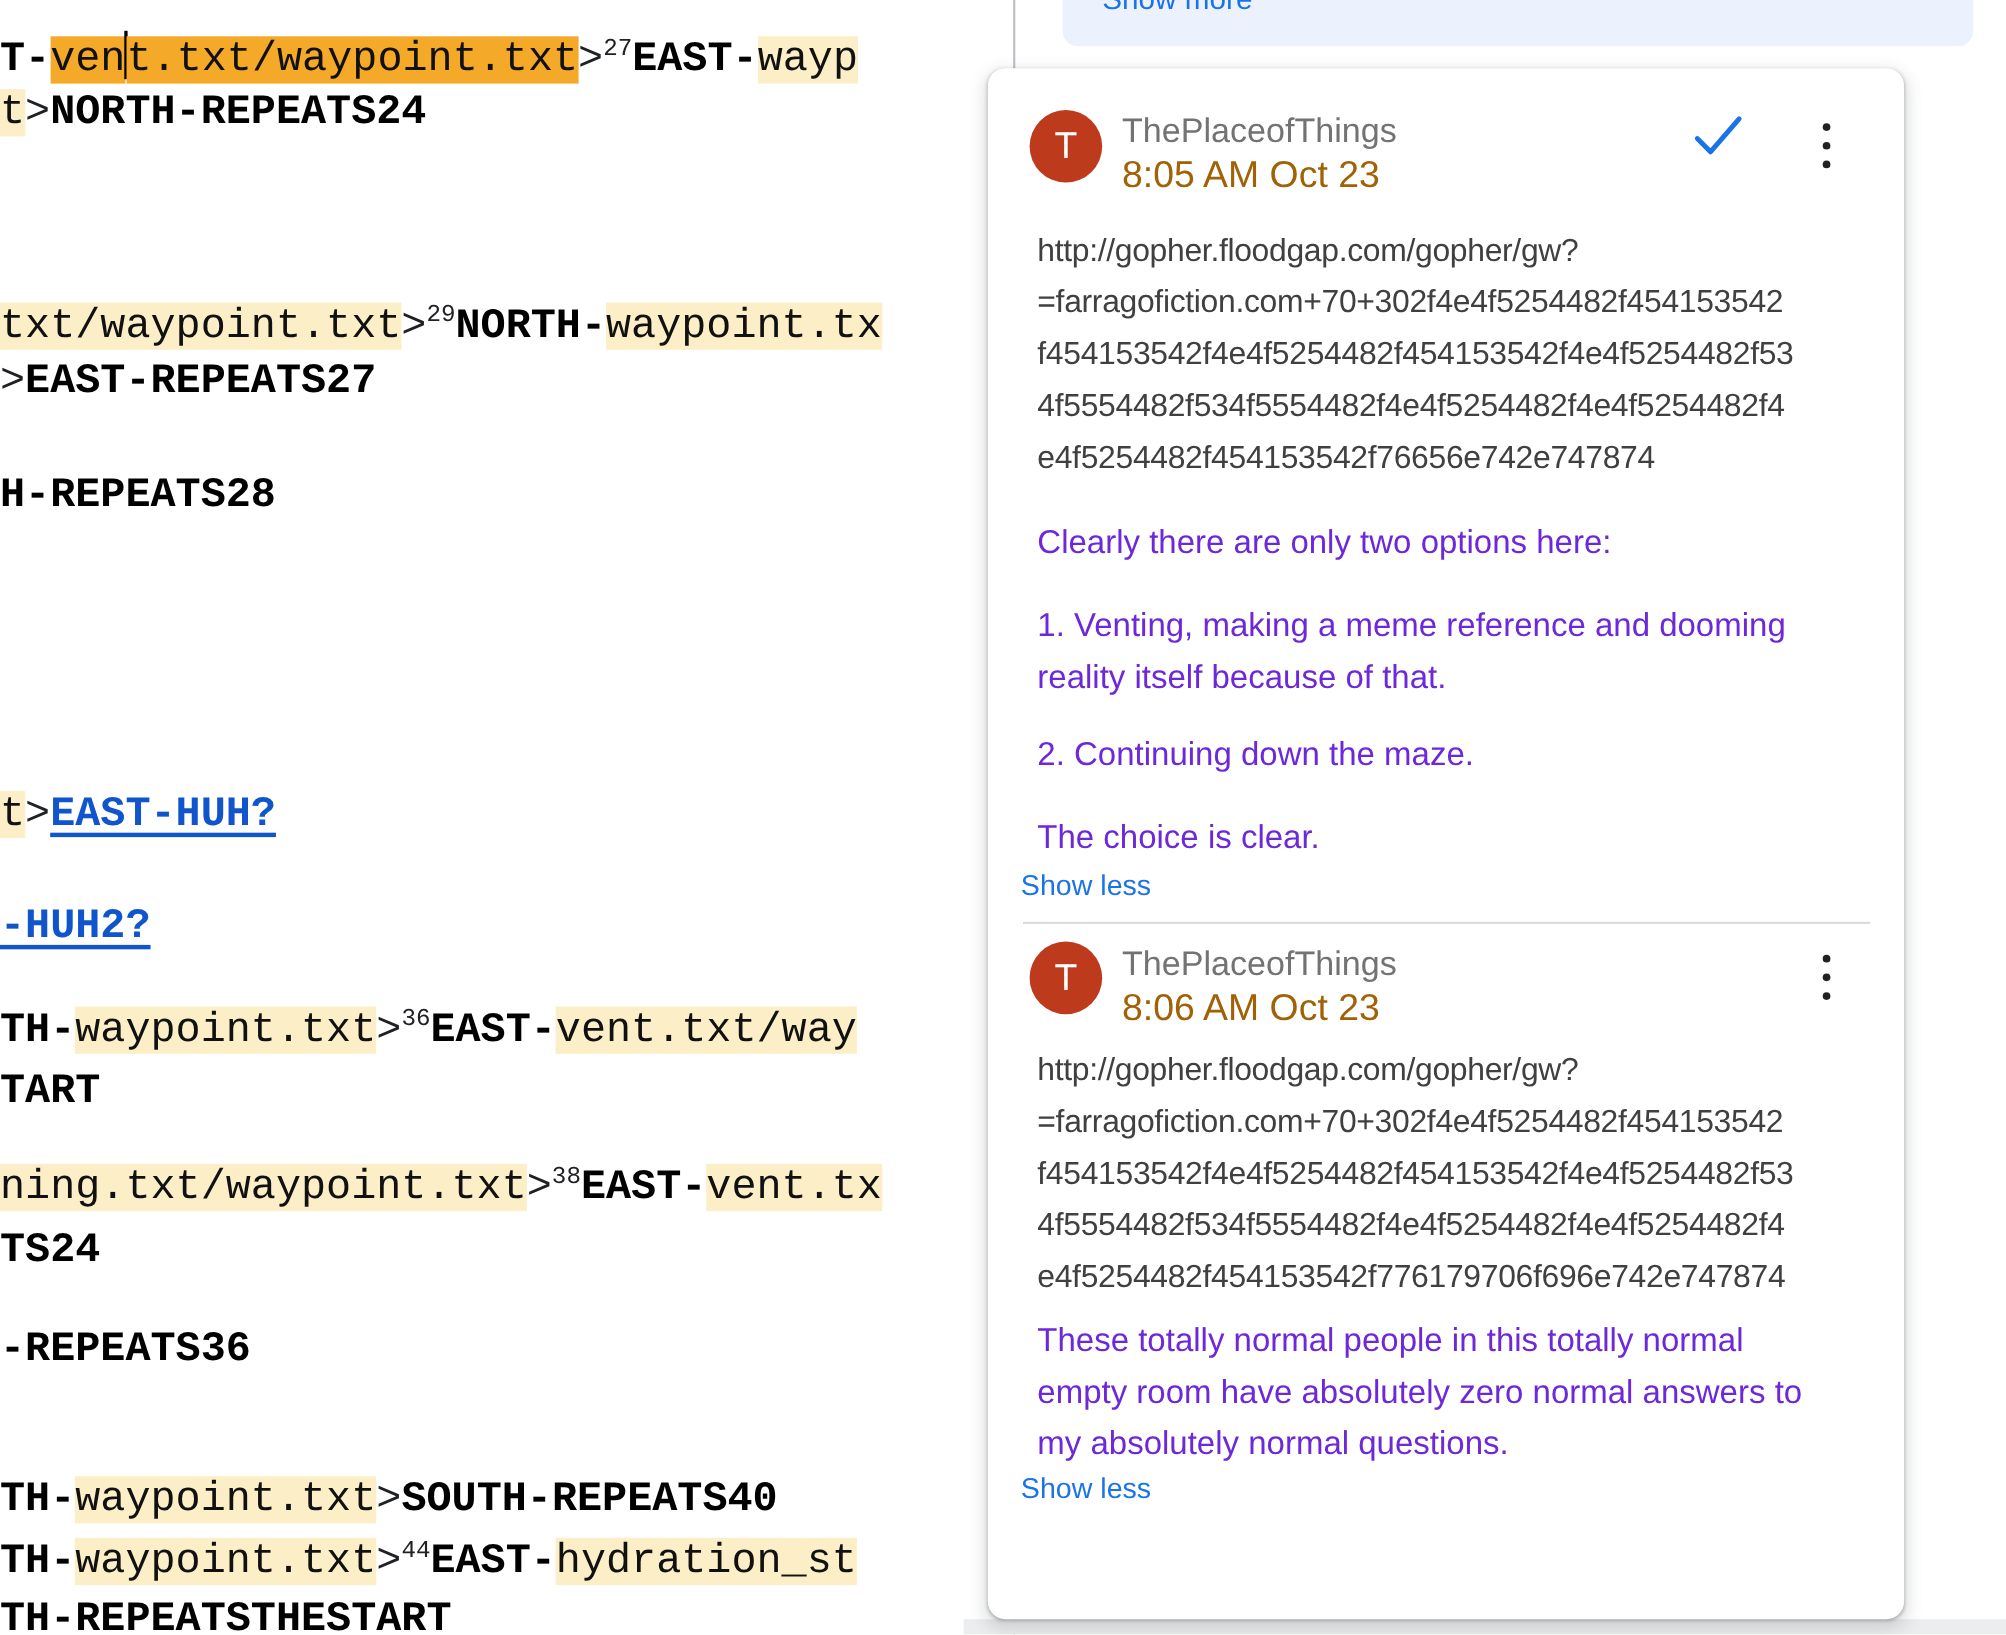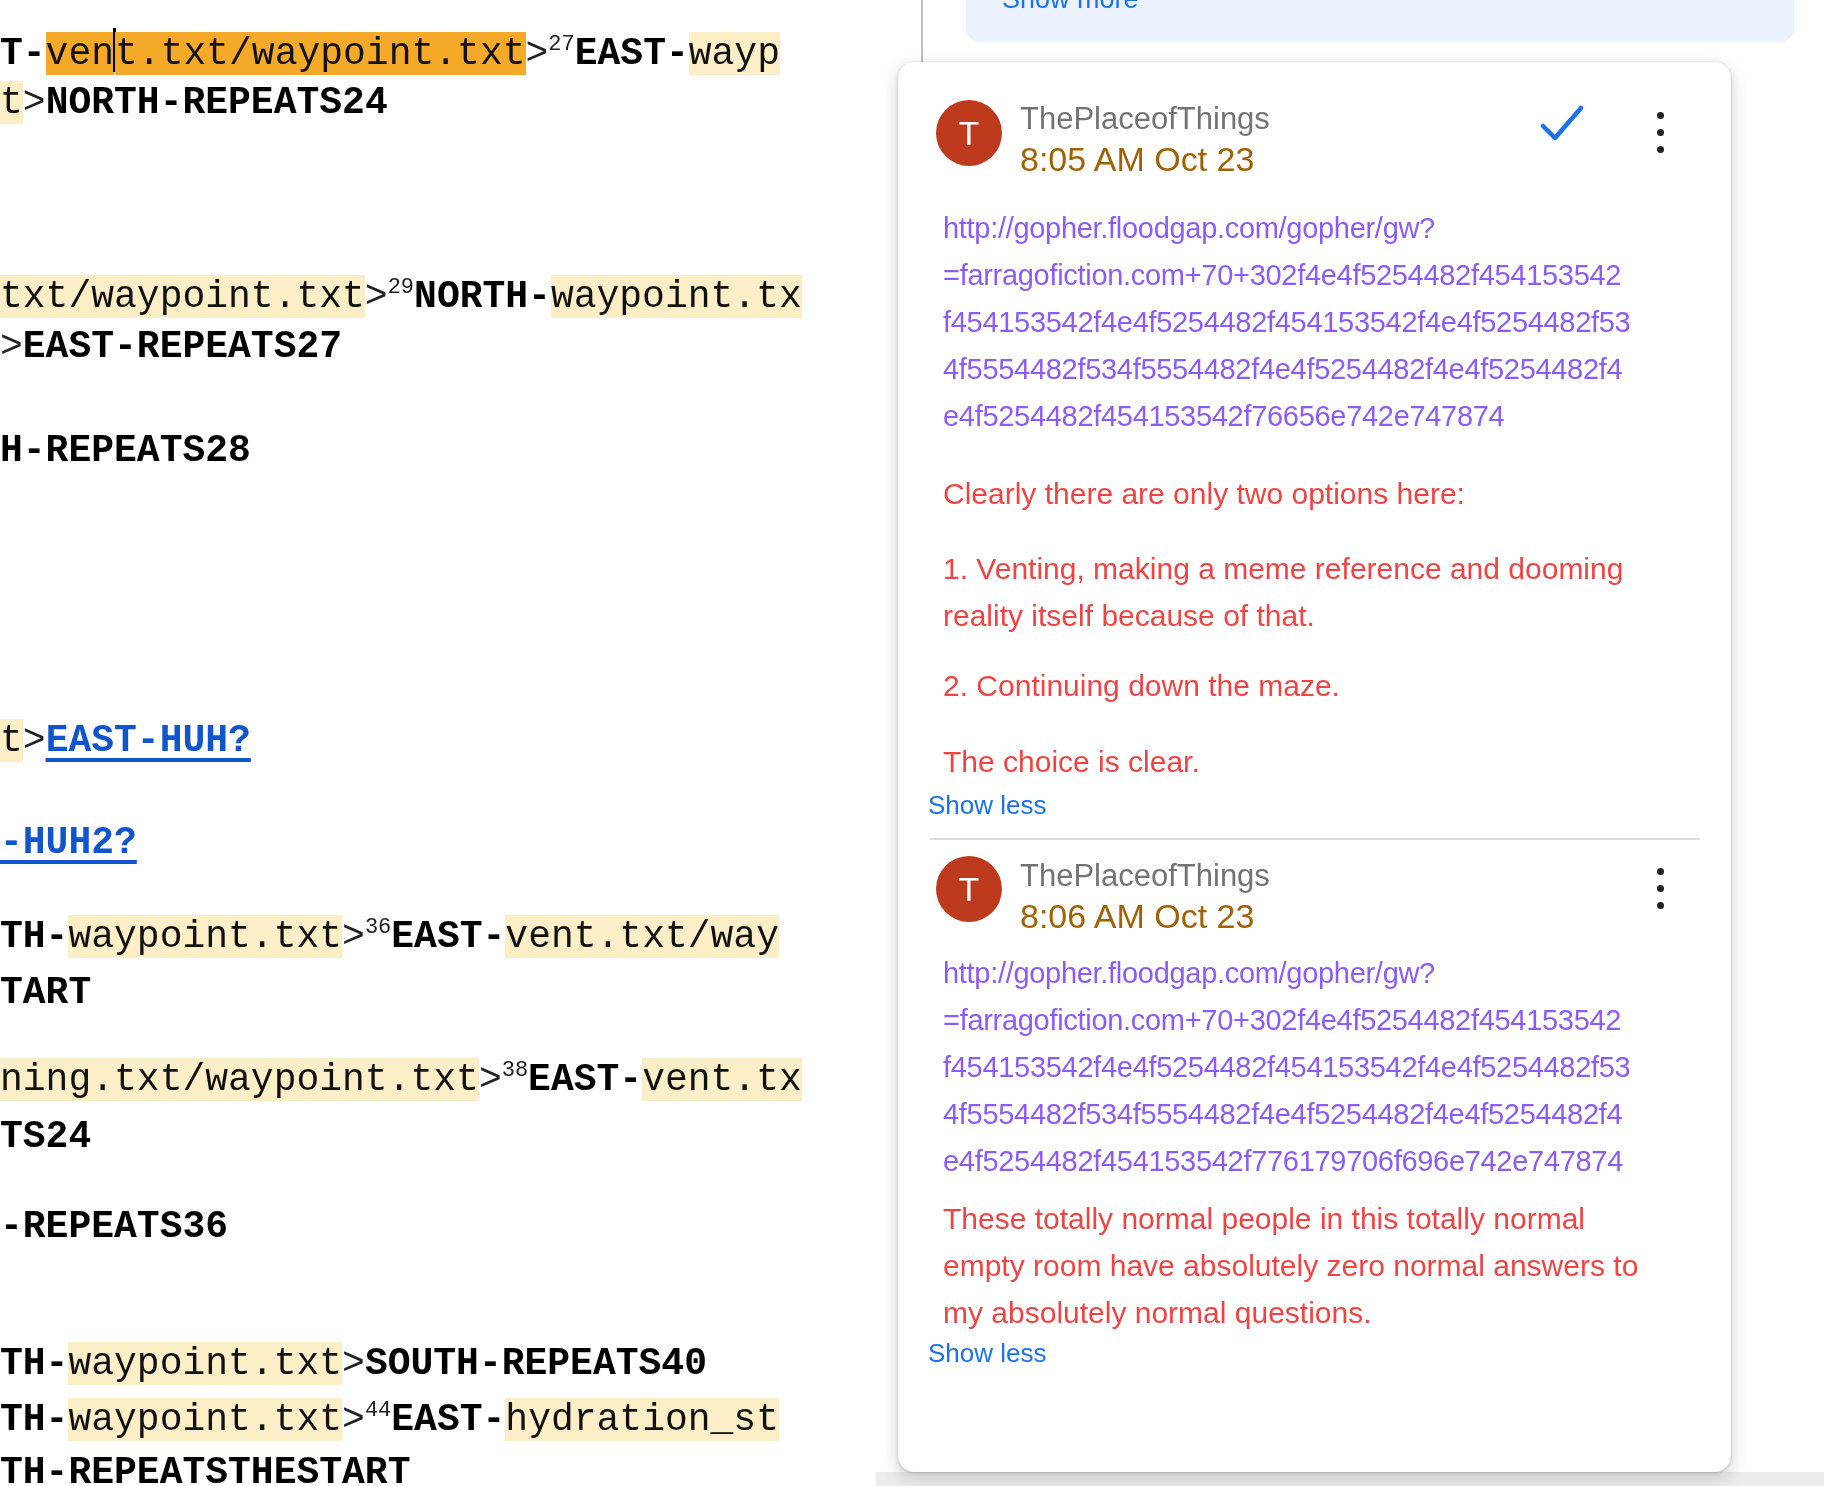--- a/index.html
+++ b/index.html
@@ -39,25 +39,25 @@
   }
   .avatar{
     position:absolute;width:66px;height:66px;border-radius:50%;
     background:#BE3A1D;color:#fff;font-size:34px;display:flex;
     align-items:center;justify-content:center;font-weight:400;
   }
   .c-name{position:absolute;left:122px;font-size:31px;font-weight:500;color:#737373;}
   .c-time{position:absolute;left:122px;font-size:34px;color:#a16207;}
   .url-line{
     position:absolute;left:45px;white-space:pre;font-size:29px;letter-spacing:-0.3px;
-    line-height:47px;color:#8b5cf6;cursor:pointer;
+    line-height:47px;color:#404040;cursor:pointer;
   }
   .body-line{
     position:absolute;left:45px;white-space:pre;font-size:30px;
-    line-height:47px;color:#ef4444;
+    line-height:47px;color:#6d28d9;
   }
   .show-less{position:absolute;left:30px;font-size:26px;color:#1a73e8;cursor:pointer;}
   .divider{position:absolute;left:32px;width:770px;height:2px;background:#dadce0;}
   .check-btn{position:absolute;left:640px;top:40px;width:48px;height:44px;cursor:pointer;}
   .dots{position:absolute;width:40px;height:64px;display:flex;flex-direction:column;
         align-items:center;justify-content:center;gap:10px;cursor:pointer;}
   .dots i{width:7px;height:7px;border-radius:50%;background:#202124;}
   .reply-pill{
     position:absolute;left:30px;top:1320px;width:772px;height:62px;
     border:2px solid #747775;border-radius:33px;box-sizing:border-box;

